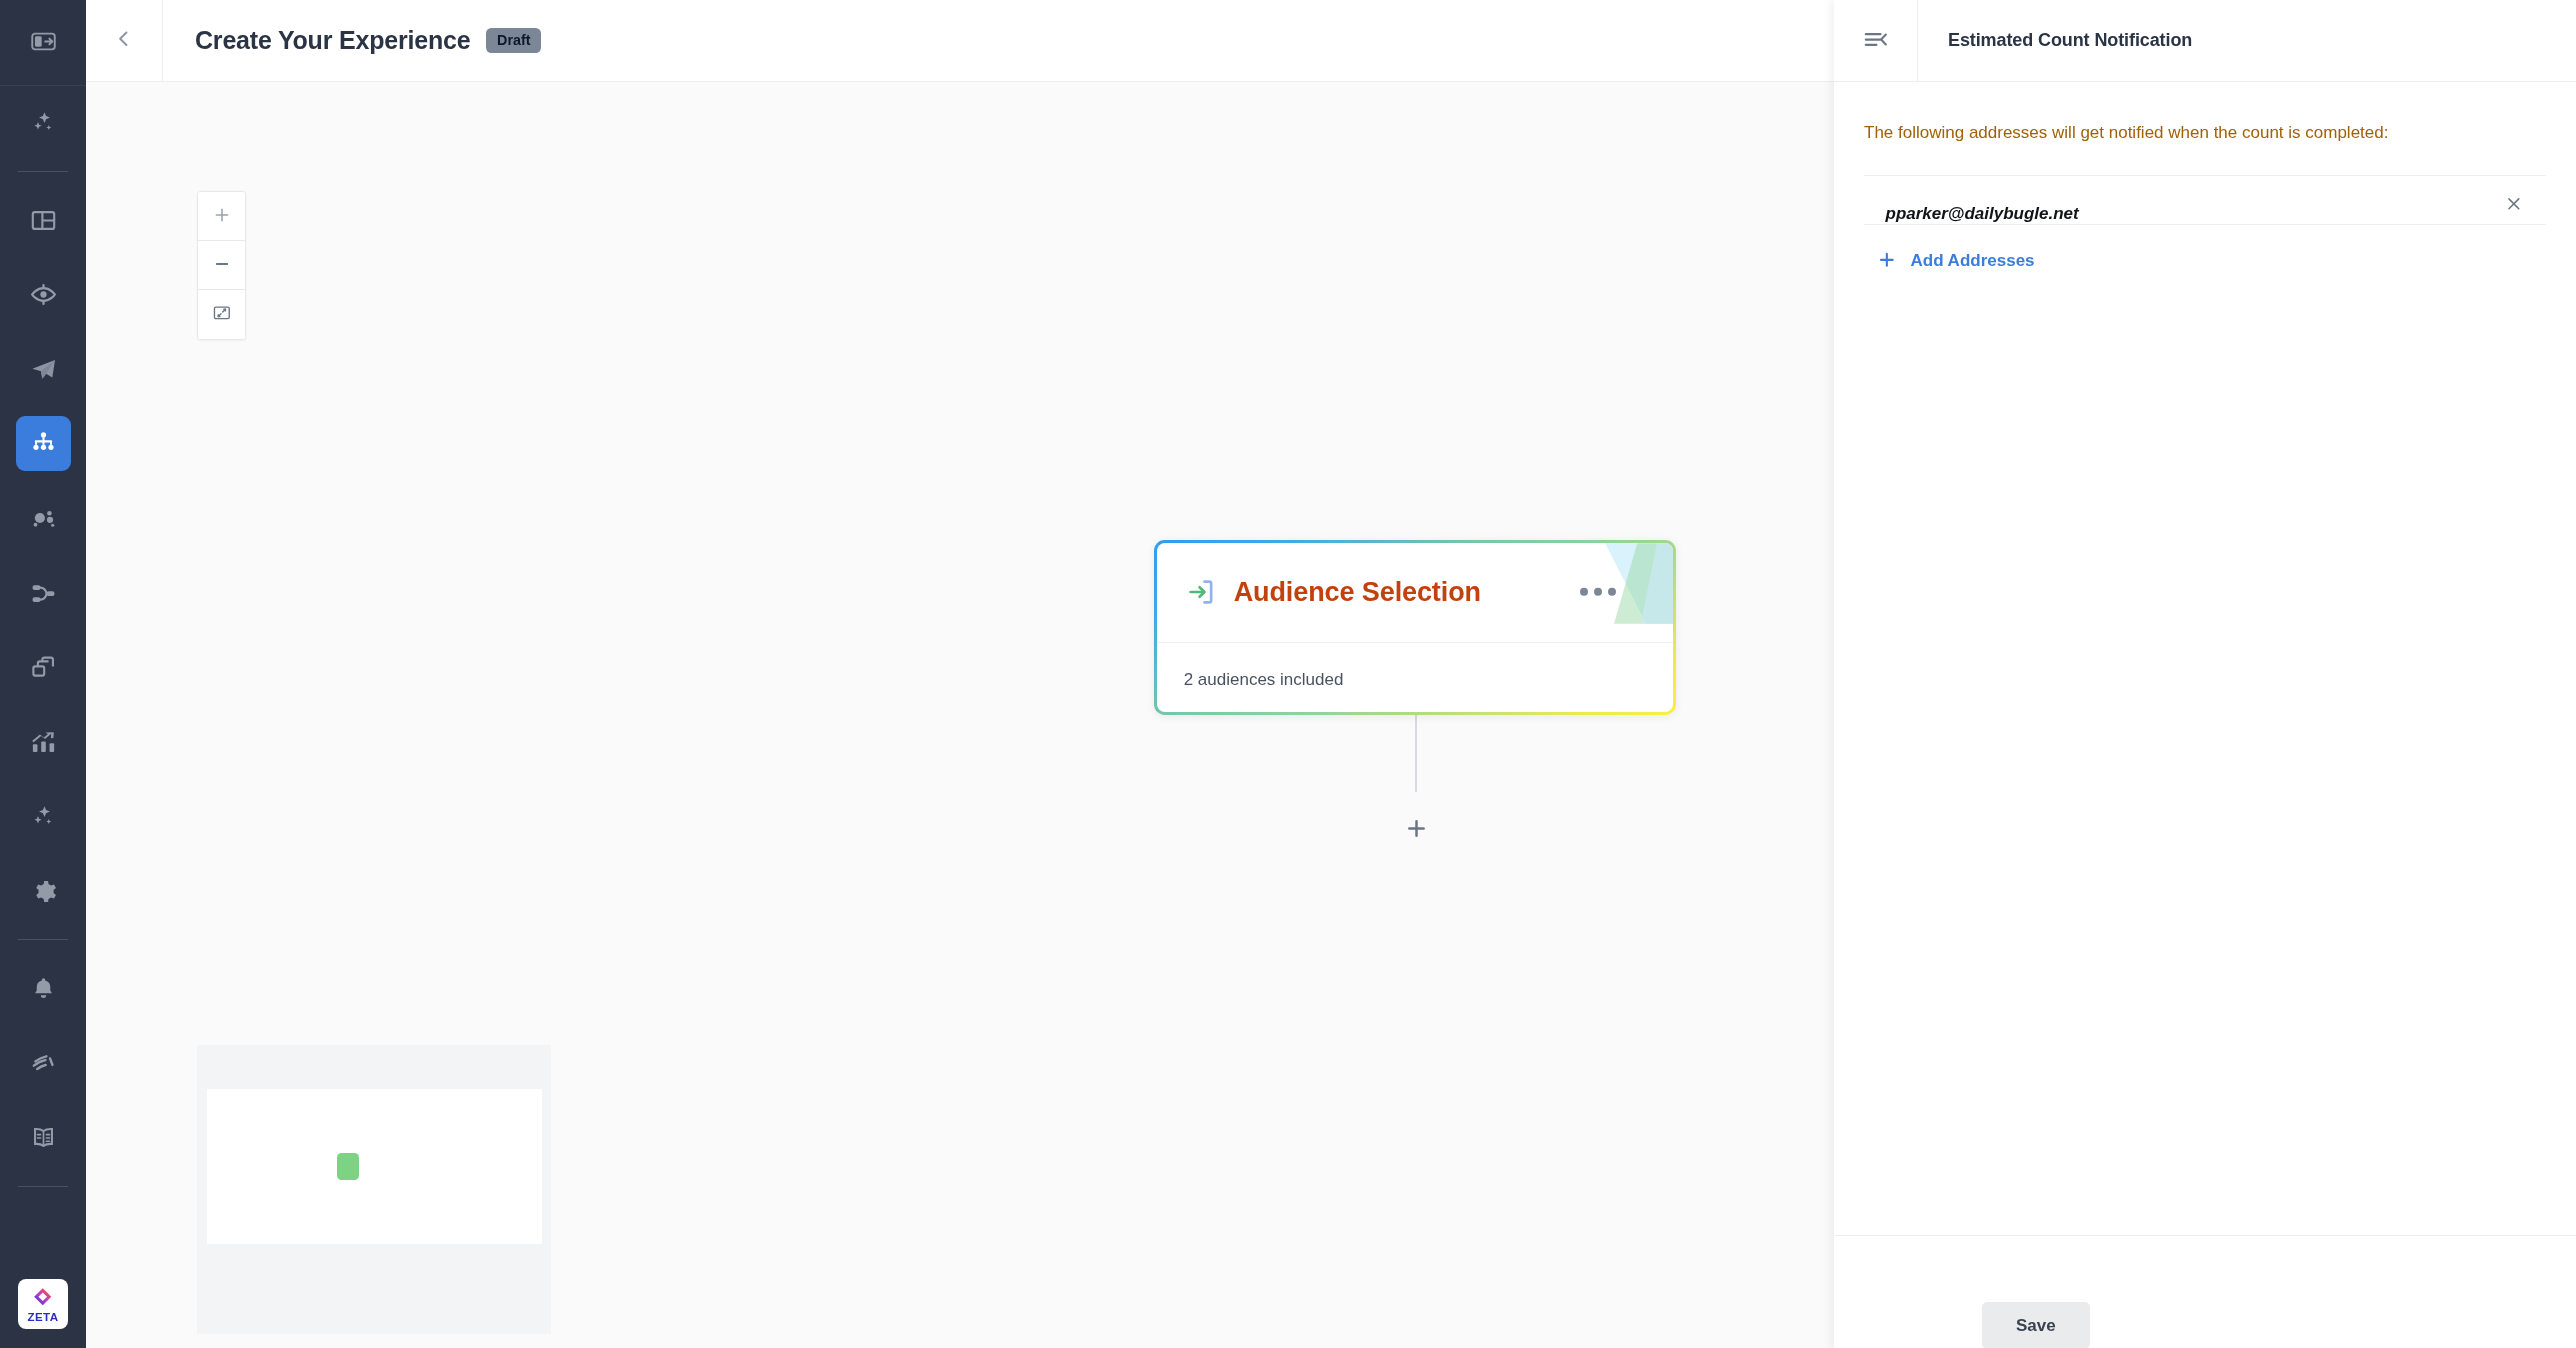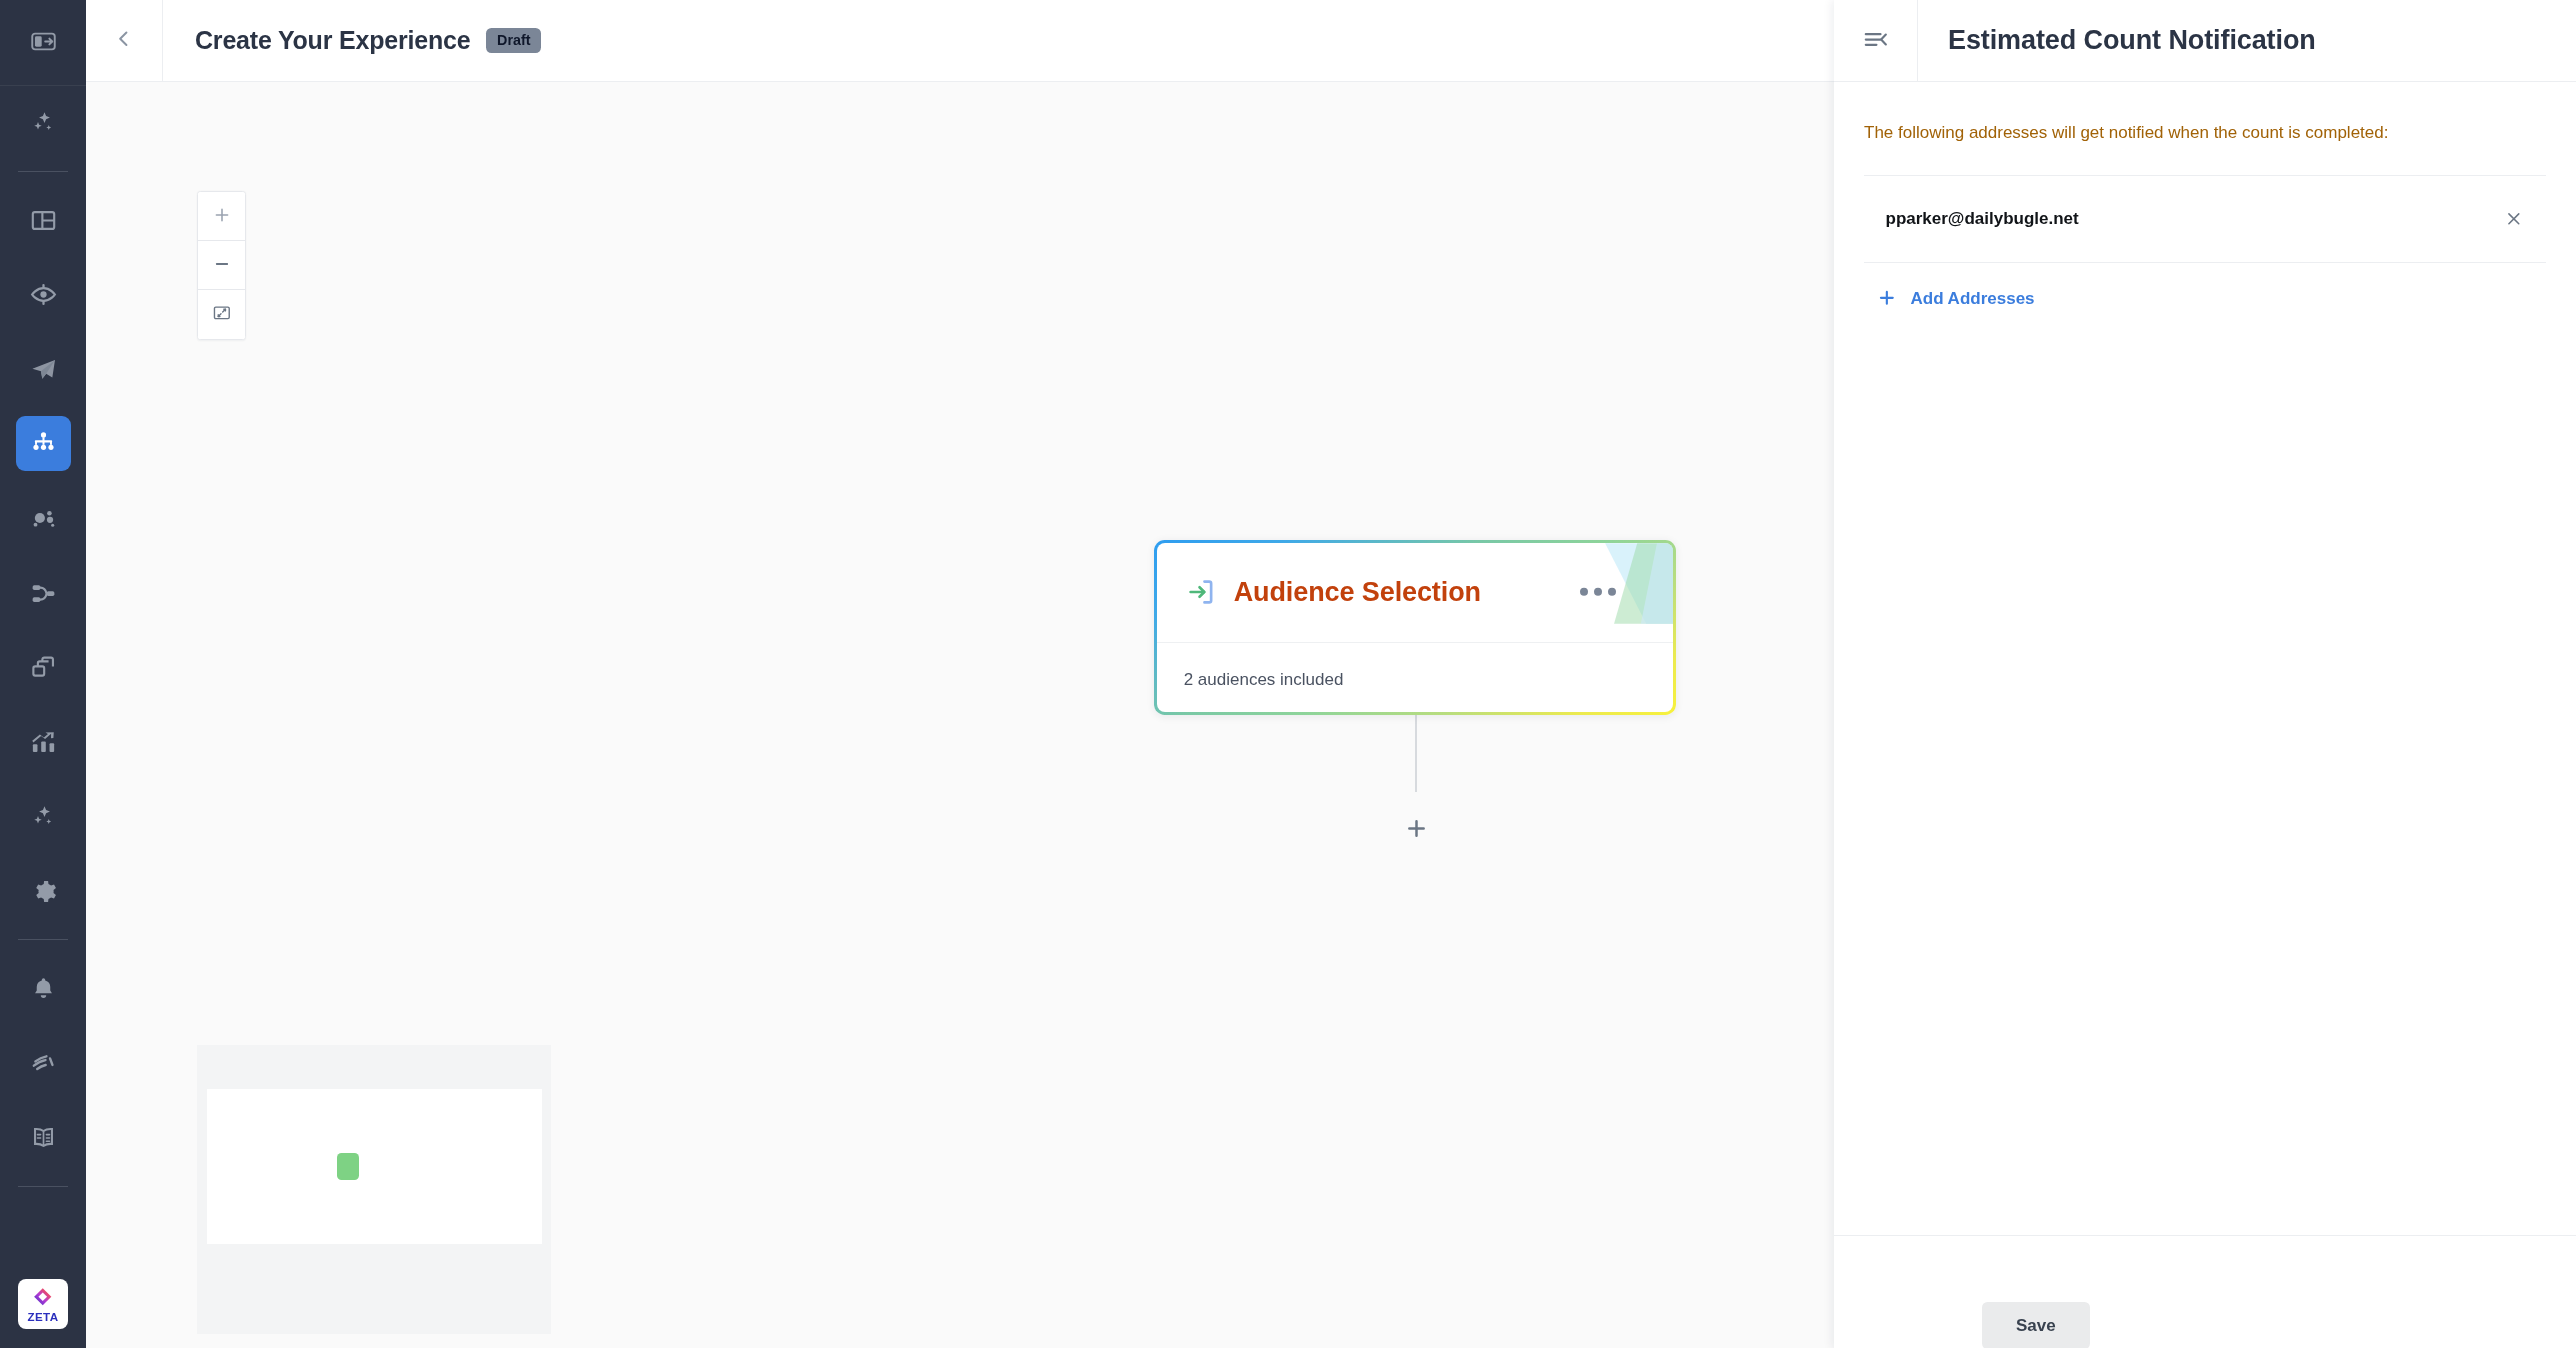--- a/index.html
+++ b/index.html
@@ -115,26 +115,26 @@
   .panel {
     width: 742px; height: 1349px; background: #ffffff; flex: 0 0 742px;
     display: flex; flex-direction: column; position: relative;
     box-shadow: -2.7px 0 9px rgba(20,30,50,.07); z-index: 10;
   }
   .panel-head { height: 82px; display: flex; align-items: center; border-bottom: 0.9px solid #eceef1; }
   .panel-collapse {
     width: 84px; height: 82px; display: flex; align-items: center; justify-content: center;
     border-right: 0.9px solid #eceef1;
   }
-  .panel-title { font-size: 27px; font-weight: 600; color: #2b3445; padding-left: 30px; letter-spacing: -0.1px; }
+  .panel-title { font-size: 18px; font-weight: 600; color: #2b3445; padding-left: 30px; letter-spacing: -0.1px; }
   .panel-body { flex: 1 1 auto; padding: 0 30px; overflow: hidden; }
   .panel-desc { font-size: 17px; color: #a16207; padding: 39px 0 30px 0; line-height: 1.4; }
   .addr-row {
-    height: 88px; display: flex; align-items: center; justify-content: space-between;
-    border-top: 0.9px solid #eceef1; border-bottom: 0.9px solid #eceef1; padding: 0 12.5px 0 21.5px;
+    height: 50px; display: flex; align-items: flex-end; justify-content: space-between;
+    border-top: 0.9px solid #eceef1; border-bottom: 0.9px solid #eceef1; padding: 0 12.5px 0 21.5px; font-style: italic;
   }
   .addr-email { font-size: 17px; font-weight: 700; color: #111418; }
   .addr-remove { width: 39px; height: 39px; display: flex; align-items: center; justify-content: center; }
   .add-addr {
     display: flex; align-items: center; gap: 14.3px; padding: 25px 0 0 12.5px;
   }
   .add-addr-label { font-size: 17px; font-weight: 700; color: #3b7ddd; }
   .panel-foot {
     height: 114px; border-top: 0.9px solid #eceef1; display: flex; align-items: flex-end; padding-left: 148px;
   }

